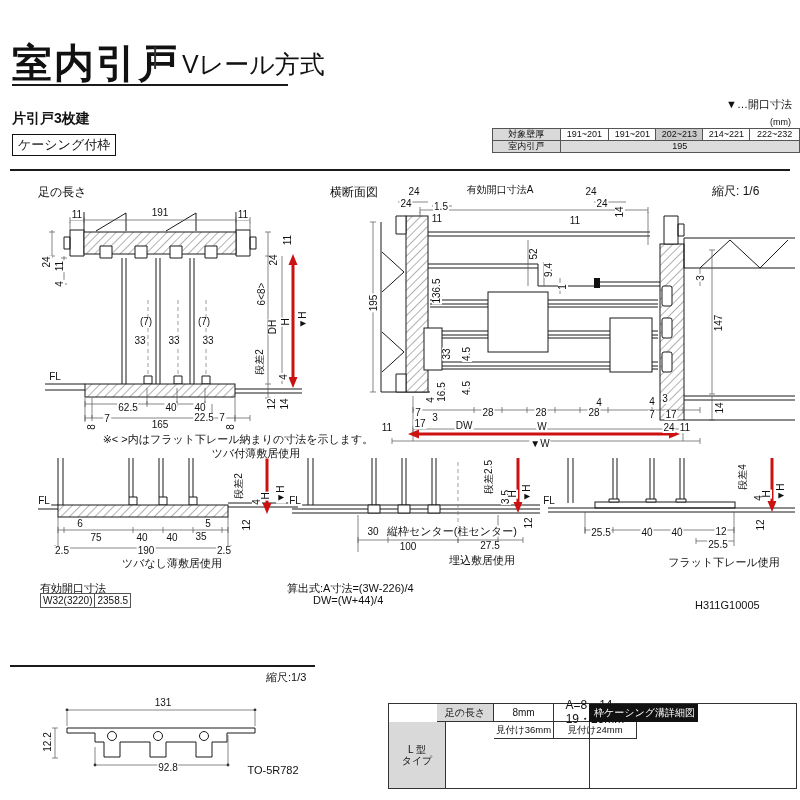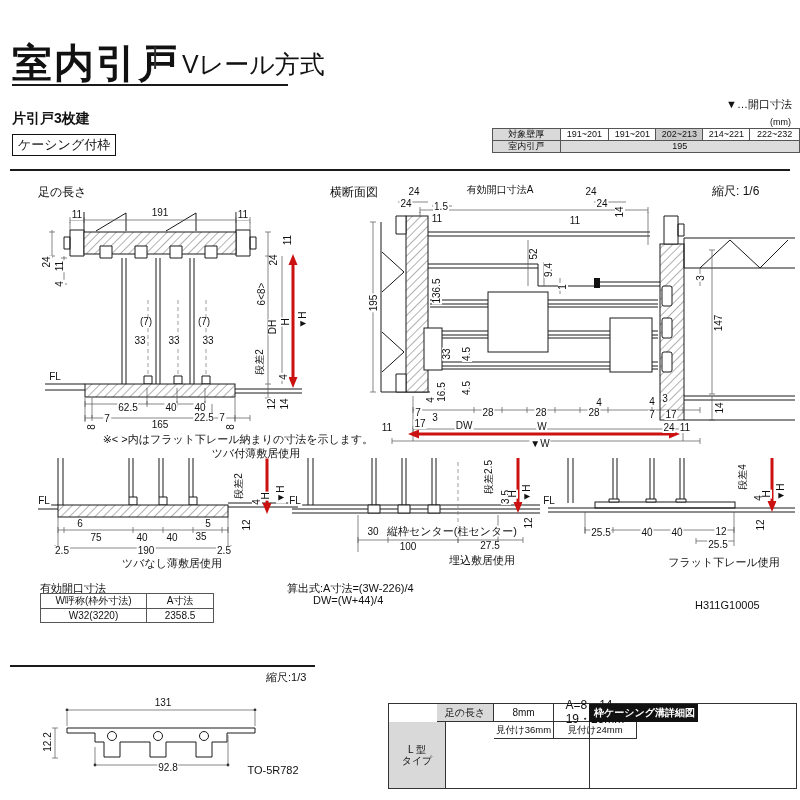--- a/index.html
+++ b/index.html
@@ -18,21 +18,21 @@
   .lc{background:#d9d9d9;}
   .hl{background:#c9c9c9;}
   .hl2{background:#dcdcdc;}
   .open td{border:1px solid #555;font-size:10px;text-align:center;height:13px;padding:0 2px;}
   
   .lt{position:absolute;border:1.2px solid #333;background:#fff;}
   .lt .cell{position:absolute;box-sizing:border-box;display:flex;align-items:center;justify-content:center;
             font-size:10px;text-align:center;line-height:1.15;}
   .br{border-right:1px solid #333;}
   .bb{border-bottom:1px solid #333;margin-left:48px;}
-  .blkcell{background:#111;color:#fff;font-weight:bold;justify-content:flex-start;padding-left:2px;}
+  .blkcell{background:#111;color:#fff;font-weight:normal;justify-content:flex-start;padding-left:2px;}
   
   .o{stroke:#1a1a1a;stroke-width:1;fill:none;}
   .ow{stroke:#1a1a1a;stroke-width:1;fill:#fff;}
   .h{fill:url(#hp);stroke:#1a1a1a;stroke-width:1;}
   .d{stroke:#555;stroke-width:.7;fill:none;}
   .dsh{stroke:#777;stroke-width:.7;fill:none;stroke-dasharray:4 3;}
   .r{stroke:#cc1111;stroke-width:3;fill:none;}
   .rf{fill:#cc1111;stroke:none;}
   .gf{fill:#c9c9c9;stroke:#333;stroke-width:1;}
 </style>
@@ -335,24 +335,20 @@
       <span class="dim" style="left: 645px; top: 779px;">10</span>
       <span class="dim u" style="left: 708px; top: 733px;">縦枠</span>
       <span class="dim" style="left: 724px; top: 755px; transform: translate(-50%, -50%) rotate(-90deg);">12</span>
       <span class="dim" style="left: 744px; top: 778px;">7.5</span>
       <span class="dim" style="left: 764px; top: 778px;">5.5</span>
     </div>
 
   <div class="abs" style="left:40px;top:581px;font-size:11px;">有効開口寸法</div>
   <table class="abs open" style="left:40px;top:593px;">
     <tbody>
-        <tr>
-      <td style="width:101px;">W呼称(枠外寸法)</td>
-      <td style="width:62px;">A寸法</td>
-    </tr>
     <tr>
       <td>W32(3220)</td>
       <td>2358.5</td>
     </tr>
   </tbody>
     </table>
   <div class="abs" style="left:287px;top:581px;font-size:11px;">算出式:A寸法=(3W-226)/4</div>
   <div class="abs" style="left:313px;top:594px;font-size:11px;">DW=(W+44)/4</div>
   <div class="abs" style="left:695px;top:599px;font-size:11px;">H311G10005</div>
 

